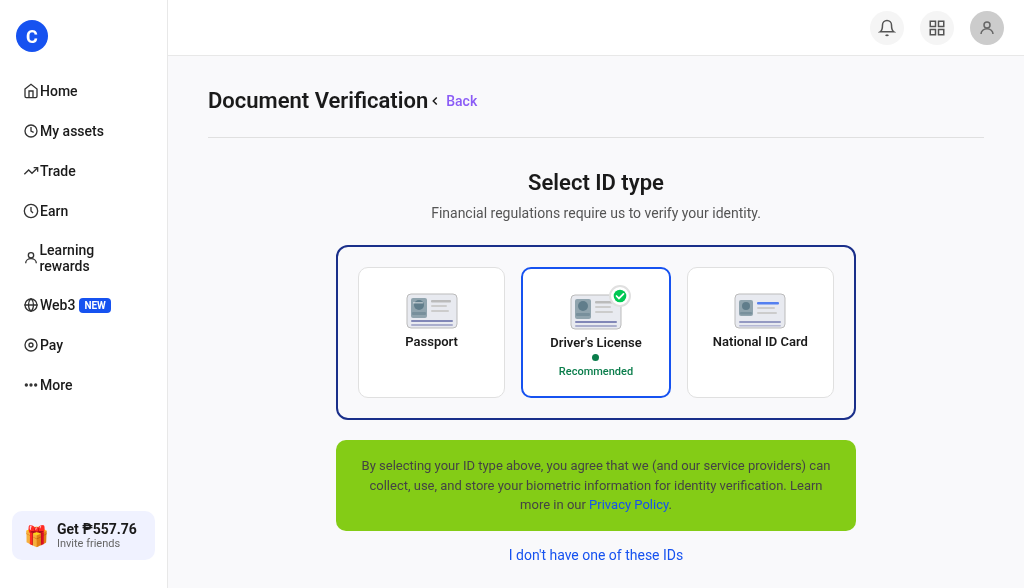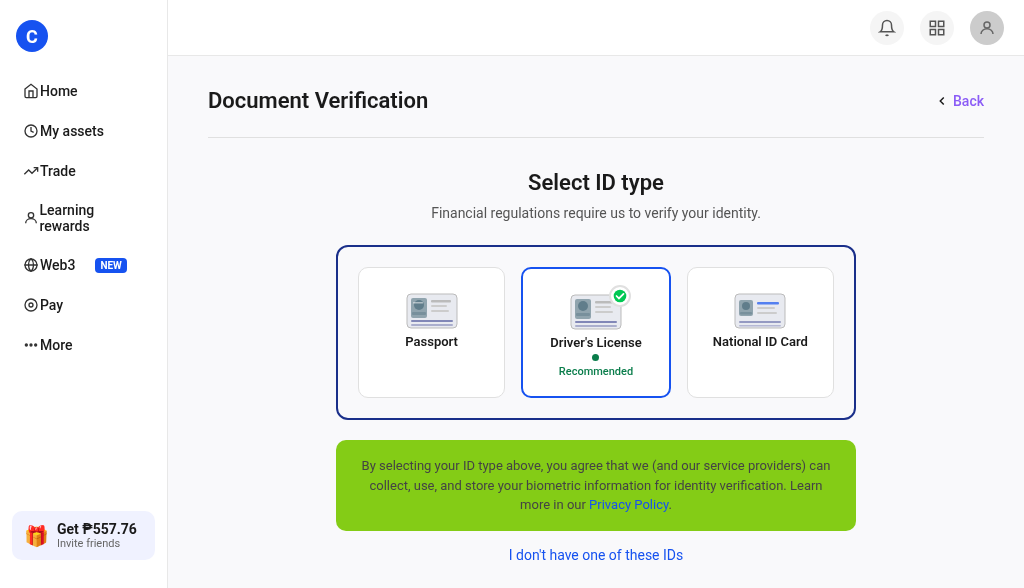--- a/index.html
+++ b/index.html
@@ -56,21 +56,21 @@
       justify-content: center;
       color: #333;
     }
     .nav-badge {
       background: #1652f0;
       color: white;
       font-size: 10px;
       font-weight: bold;
       padding: 2px 5px;
       border-radius: 4px;
-      margin-left: 20px;
+      margin-left: 4px;
     }
     .sidebar-bottom {
       padding: 12px;
       margin-top: auto;
     }
     .invite-card {
       background: #f0f2ff;
       border-radius: 10px;
       padding: 10px 12px;
       display: flex;
@@ -136,23 +136,21 @@
     
     .content {
       flex: 1;
       padding: 32px 40px;
       overflow-y: auto;
       background: #f9f9fb;
     }
     .page-header {
       display: flex;
       align-items: center;
-      justify-content: space-between;
       margin-bottom: 24px;
-      gap: 12px;
     }
     .page-title {
       font-size: 22px;
       font-weight: 600;
       color: #1a1a1a;
     }
     .back-btn {
       display: flex;
       align-items: center;
       gap: 4px;
@@ -297,20 +295,29 @@
     <div class="nav-item">
       <span class="nav-icon">
         <svg width="16" height="16" viewBox="0 0 24 24" fill="none" stroke="#333" stroke-width="2">
             <polyline points="22 7 13.5 15.5 8.5 10.5 2 17"></polyline>
             <polyline points="16 7 22 7 22 13"></polyline>
           </svg>
       </span>
       <span>Trade</span>
     </div>
 
+    <div class="nav-item">
+      <span class="nav-icon">
+        <svg width="16" height="16" viewBox="0 0 24 24" fill="none" stroke="#333" stroke-width="2">
+            <path d="M12 2a10 10 0 100 20 10 10 0 000-20z"></path>
+            <path d="M12 6v6l3 3"></path>
+          </svg>
+      </span>
+      <span>Earn</span>
+    </div>
 
     <div class="nav-item">
       <span class="nav-icon">
         <svg width="16" height="16" viewBox="0 0 24 24" fill="none" stroke="#333" stroke-width="2">
             <circle cx="12" cy="8" r="4"></circle>
             <path d="M4 20c0-4 3.6-7 8-7s8 3 8 7"></path>
           </svg>
       </span>
       <span>Learning rewards</span>
     </div>

